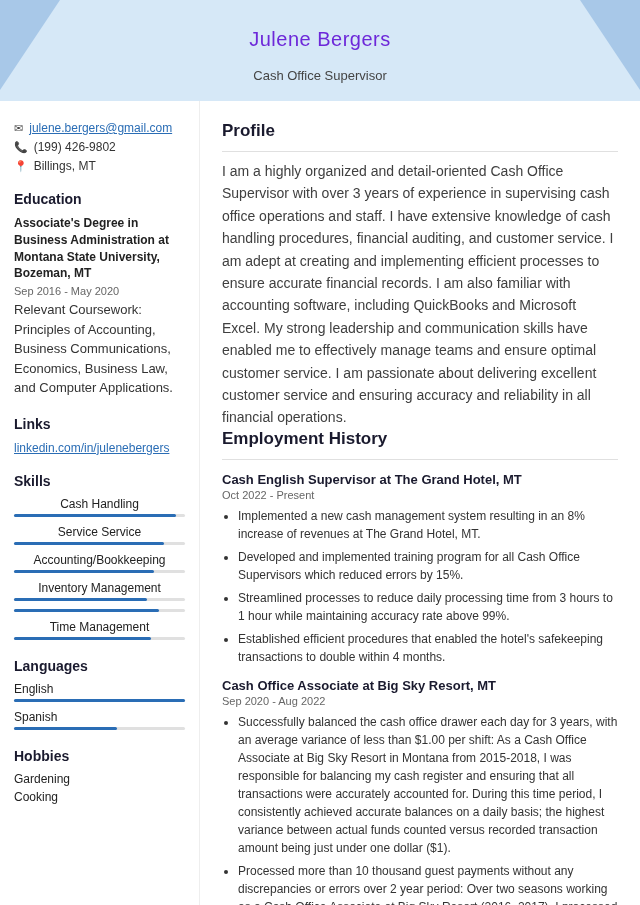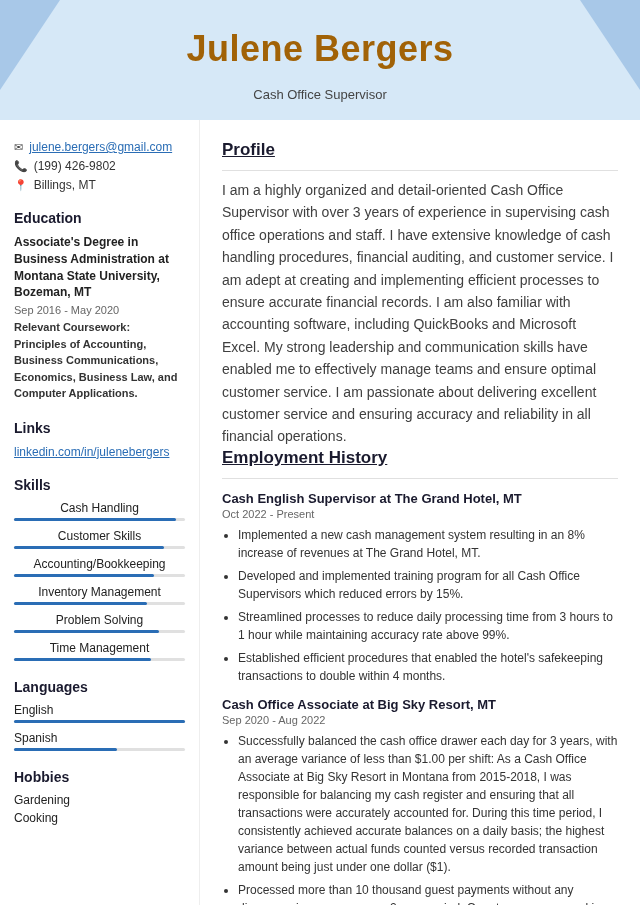--- a/index.html
+++ b/index.html
@@ -29,23 +29,23 @@
     }
     .header-triangle-right {
       position: absolute;
       right: 0; top: 0;
       width: 0; height: 0;
       border-style: solid;
       border-width: 0 60px 90px 0;
       border-color: transparent #a8c8e8 transparent transparent;
     }
     .header h1 {
-      font-size: 36px;
-      font-weight: bold;
-      color: #a16207;
+      font-size: 20px;
+      font-weight: normal;
+      color: #6d28d9;
       letter-spacing: 0.5px;
     }
     .header .subtitle {
       font-size: 13px;
       color: #444;
       margin-top: 17px;
     }
 
     
     .main-layout {
@@ -92,24 +92,23 @@
       font-weight: bold;
       font-size: 12px;
       line-height: 1.4;
     }
     .education-date {
       font-size: 11px;
       color: #666;
       margin: 3px 0;
     }
     .education-coursework {
-      font-size: 11px;
+      font-size: 13px;
       color: #333;
       line-height: 1.5;
-      font-weight: bold;
     }
     .links-link {
       color: #2a6db5;
       text-decoration: underline;
       font-size: 12px;
     }
 
     
     .skill-item {
       margin-bottom: 8px;
@@ -168,21 +167,20 @@
     .section-title {
       font-size: 17px;
       font-weight: bold;
       color: #1a1a2e;
       margin-bottom: 8px;
       margin-top: 16px;
       border-bottom: none;
     }
     .section-title:first-child {
       margin-top: 0;
-      text-decoration: underline;
     }
     .profile-text {
       font-size: 14px;
       line-height: 1.6;
       color: #404040;
     }
 
     
     .job-title {
       font-size: 13px;
@@ -256,39 +254,38 @@
     <div class="sidebar-section">
       <div class="sidebar-section-title">Skills</div>
       <div id="skills-container">
           <div class="skill-item">
     <div class="skill-label">Cash Handling</div>
     <div class="skill-bar-bg">
       <div class="skill-bar-fill" style="width:95%"></div>
     </div>
   </div>
           <div class="skill-item">
-    <div class="skill-label">Customer Skills</div>
+    <div class="skill-label">Service Service</div>
     <div class="skill-bar-bg">
       <div class="skill-bar-fill" style="width:88%"></div>
     </div>
   </div>
           <div class="skill-item">
     <div class="skill-label">Accounting/Bookkeeping</div>
     <div class="skill-bar-bg">
       <div class="skill-bar-fill" style="width:82%"></div>
     </div>
   </div>
           <div class="skill-item">
     <div class="skill-label">Inventory Management</div>
     <div class="skill-bar-bg">
       <div class="skill-bar-fill" style="width:78%"></div>
     </div>
   </div>
           <div class="skill-item">
-    <div class="skill-label">Problem Solving</div>
     <div class="skill-bar-bg">
       <div class="skill-bar-fill" style="width:85%"></div>
     </div>
   </div>
           <div class="skill-item">
     <div class="skill-label">Time Management</div>
     <div class="skill-bar-bg">
       <div class="skill-bar-fill" style="width:80%"></div>
     </div>
   </div>

